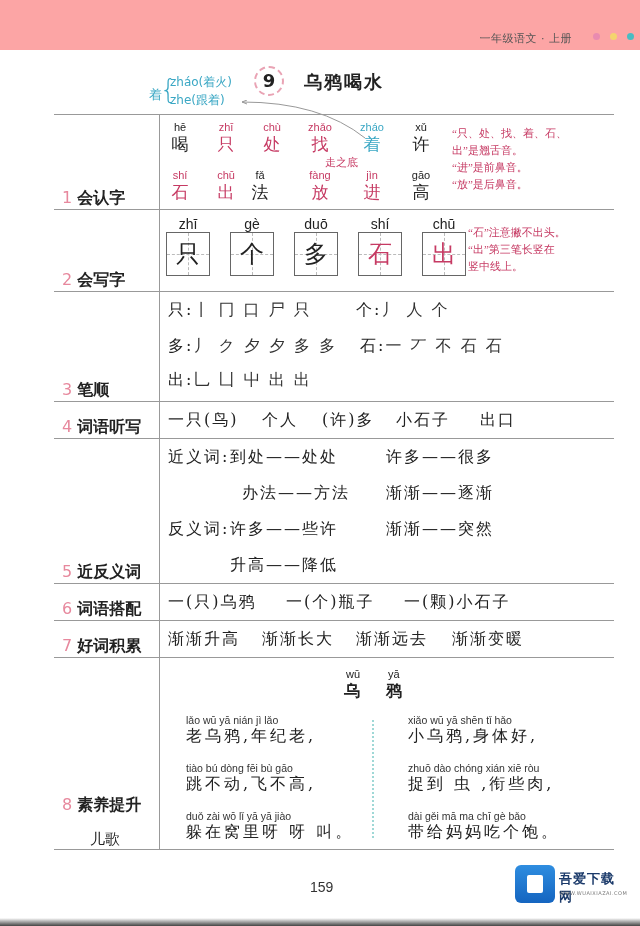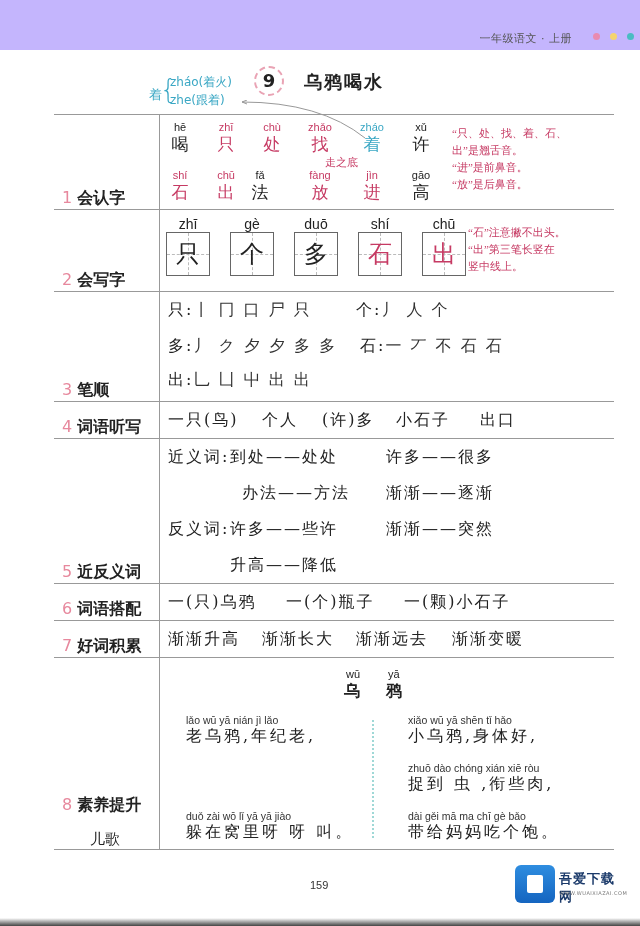--- a/index.html
+++ b/index.html
@@ -1,19 +1,19 @@
 <!DOCTYPE html>
 <html><head>
 <meta charset="utf-8">
 <style>
   * { box-sizing: border-box; margin: 0; padding: 0; }
   html, body { width: 640px; height: 926px; background: #fff; overflow: hidden; }
   body { font-family: "DejaVu Sans", "Liberation Sans", sans-serif; color: #222; position: relative; }
 
-  .topbar { position: absolute; left: 0; top: 0; width: 640px; height: 50px; background: #c4b5fd; }
+  .topbar { position: absolute; left: 0; top: 0; width: 640px; height: 50px; background: #fca5a5; }
   .topbar .crumb { position: absolute; right: 68px; top: 31px; font-size: 11px; color: #555; letter-spacing: 0.5px; }
   .topbar .dots { position: absolute; right: 6px; top: 33px; display: flex; gap: 10px; }
   .topbar .dot { width: 7px; height: 7px; border-radius: 50%; }
 
   .title-wrap { position: absolute; left: 0; top: 62px; width: 640px; height: 50px; }
   .lesson-num { position: absolute; left: 254px; top: 4px; width: 30px; height: 30px; border: 2px dashed #e9a3b4; border-radius: 50%; text-align: center; line-height: 26px; font-weight: bold; font-size: 18px; color: #222; }
   .lesson-title { position: absolute; left: 304px; top: 8px; font-size: 18px; font-weight: bold; letter-spacing: 2px; }
   .anno { position: absolute; color: #3aa7c4; font-size: 12px; }
   .anno.kan { left: 149px; top: 24px; font-size: 13px; }
   .anno.brace { left: 160px; top: 14px; font-size: 26px; line-height: 26px; font-weight: 200; }
@@ -65,21 +65,21 @@
 
   
   .r8 { height: 193px; }
   .poem-title-py { position: absolute; top: 10px; font-family: "Liberation Sans", sans-serif; font-size: 11px; }
   .poem-title { position: absolute; top: 23px; font-size: 16px; font-weight: bold; font-family: "DejaVu Sans", sans-serif; }
   .pline { position: absolute; }
   .pline .py { font-family: "Liberation Sans", sans-serif; font-size: 10.5px; color: #333; white-space: nowrap; }
   .pline .hz { font-size: 16px; letter-spacing: 3px; white-space: nowrap; font-family: "DejaVu Serif", serif; }
   .divider-dash { position: absolute; left: 320px; top: 62px; height: 118px; border-left: 2px dotted #9fd8d6; }
 
-  .pagenum { position: absolute; left: 310px; top: 879px; font-size: 11px; color: #333; font-family: "Liberation Sans", sans-serif; }
+  .pagenum { position: absolute; left: 310px; top: 879px; font-size: 14px; color: #333; font-family: "Liberation Sans", sans-serif; }
   .watermark { position: absolute; left: 515px; top: 865px; width: 100px; height: 42px; }
   .wm-icon { position: absolute; left: 0; top: 0; width: 40px; height: 38px; background: linear-gradient(#2e8de0, #1565c0); border-radius: 6px; }
   .wm-icon::after { content: ""; position: absolute; left: 12px; top: 10px; width: 16px; height: 18px; background: #fff; border-radius: 2px; }
   .wm-name { position: absolute; left: 44px; top: 5px; font-size: 13px; font-weight: bold; color: #1b3a6a; letter-spacing: 1px; }
   .wm-url { position: absolute; left: 44px; top: 25px; font-size: 5px; color: #777; letter-spacing: 0.5px; }
   .bottom-shadow { position: absolute; left: 0; top: 918px; width: 640px; height: 8px; background: linear-gradient(#fff, #444); }
 </style>
 </head>
 <body>
 
@@ -279,20 +279,24 @@
     <div class="content">
       <span class="poem-title-py" style="left:186px">wū</span>
       <span class="poem-title-py" style="left:228px">yā</span>
       <span class="poem-title" style="left:184px">乌</span>
       <span class="poem-title" style="left:226px">鸦</span>
 
       <div class="pline" style="left:26px;top:56px">
           <div class="py">lǎo wū yā   nián jì lǎo</div>
           <div class="hz">老乌鸦,年纪老,</div>
         </div>
+      <div class="pline" style="left:26px;top:104px">
+          <div class="py">tiào bú dòng   fēi bù gāo</div>
+          <div class="hz">跳不动,飞不高,</div>
+        </div>
       <div class="pline" style="left:26px;top:152px">
           <div class="py">duǒ zài wō  lǐ  yā   yā  jiào</div>
           <div class="hz">躲在窝里呀 呀 叫。</div>
         </div>
 
       <div class="divider-dash" style="left:212px"></div>
 
       <div class="pline" style="left:248px;top:56px">
           <div class="py">xiǎo wū yā   shēn tǐ hǎo</div>
           <div class="hz">小乌鸦,身体好,</div>

